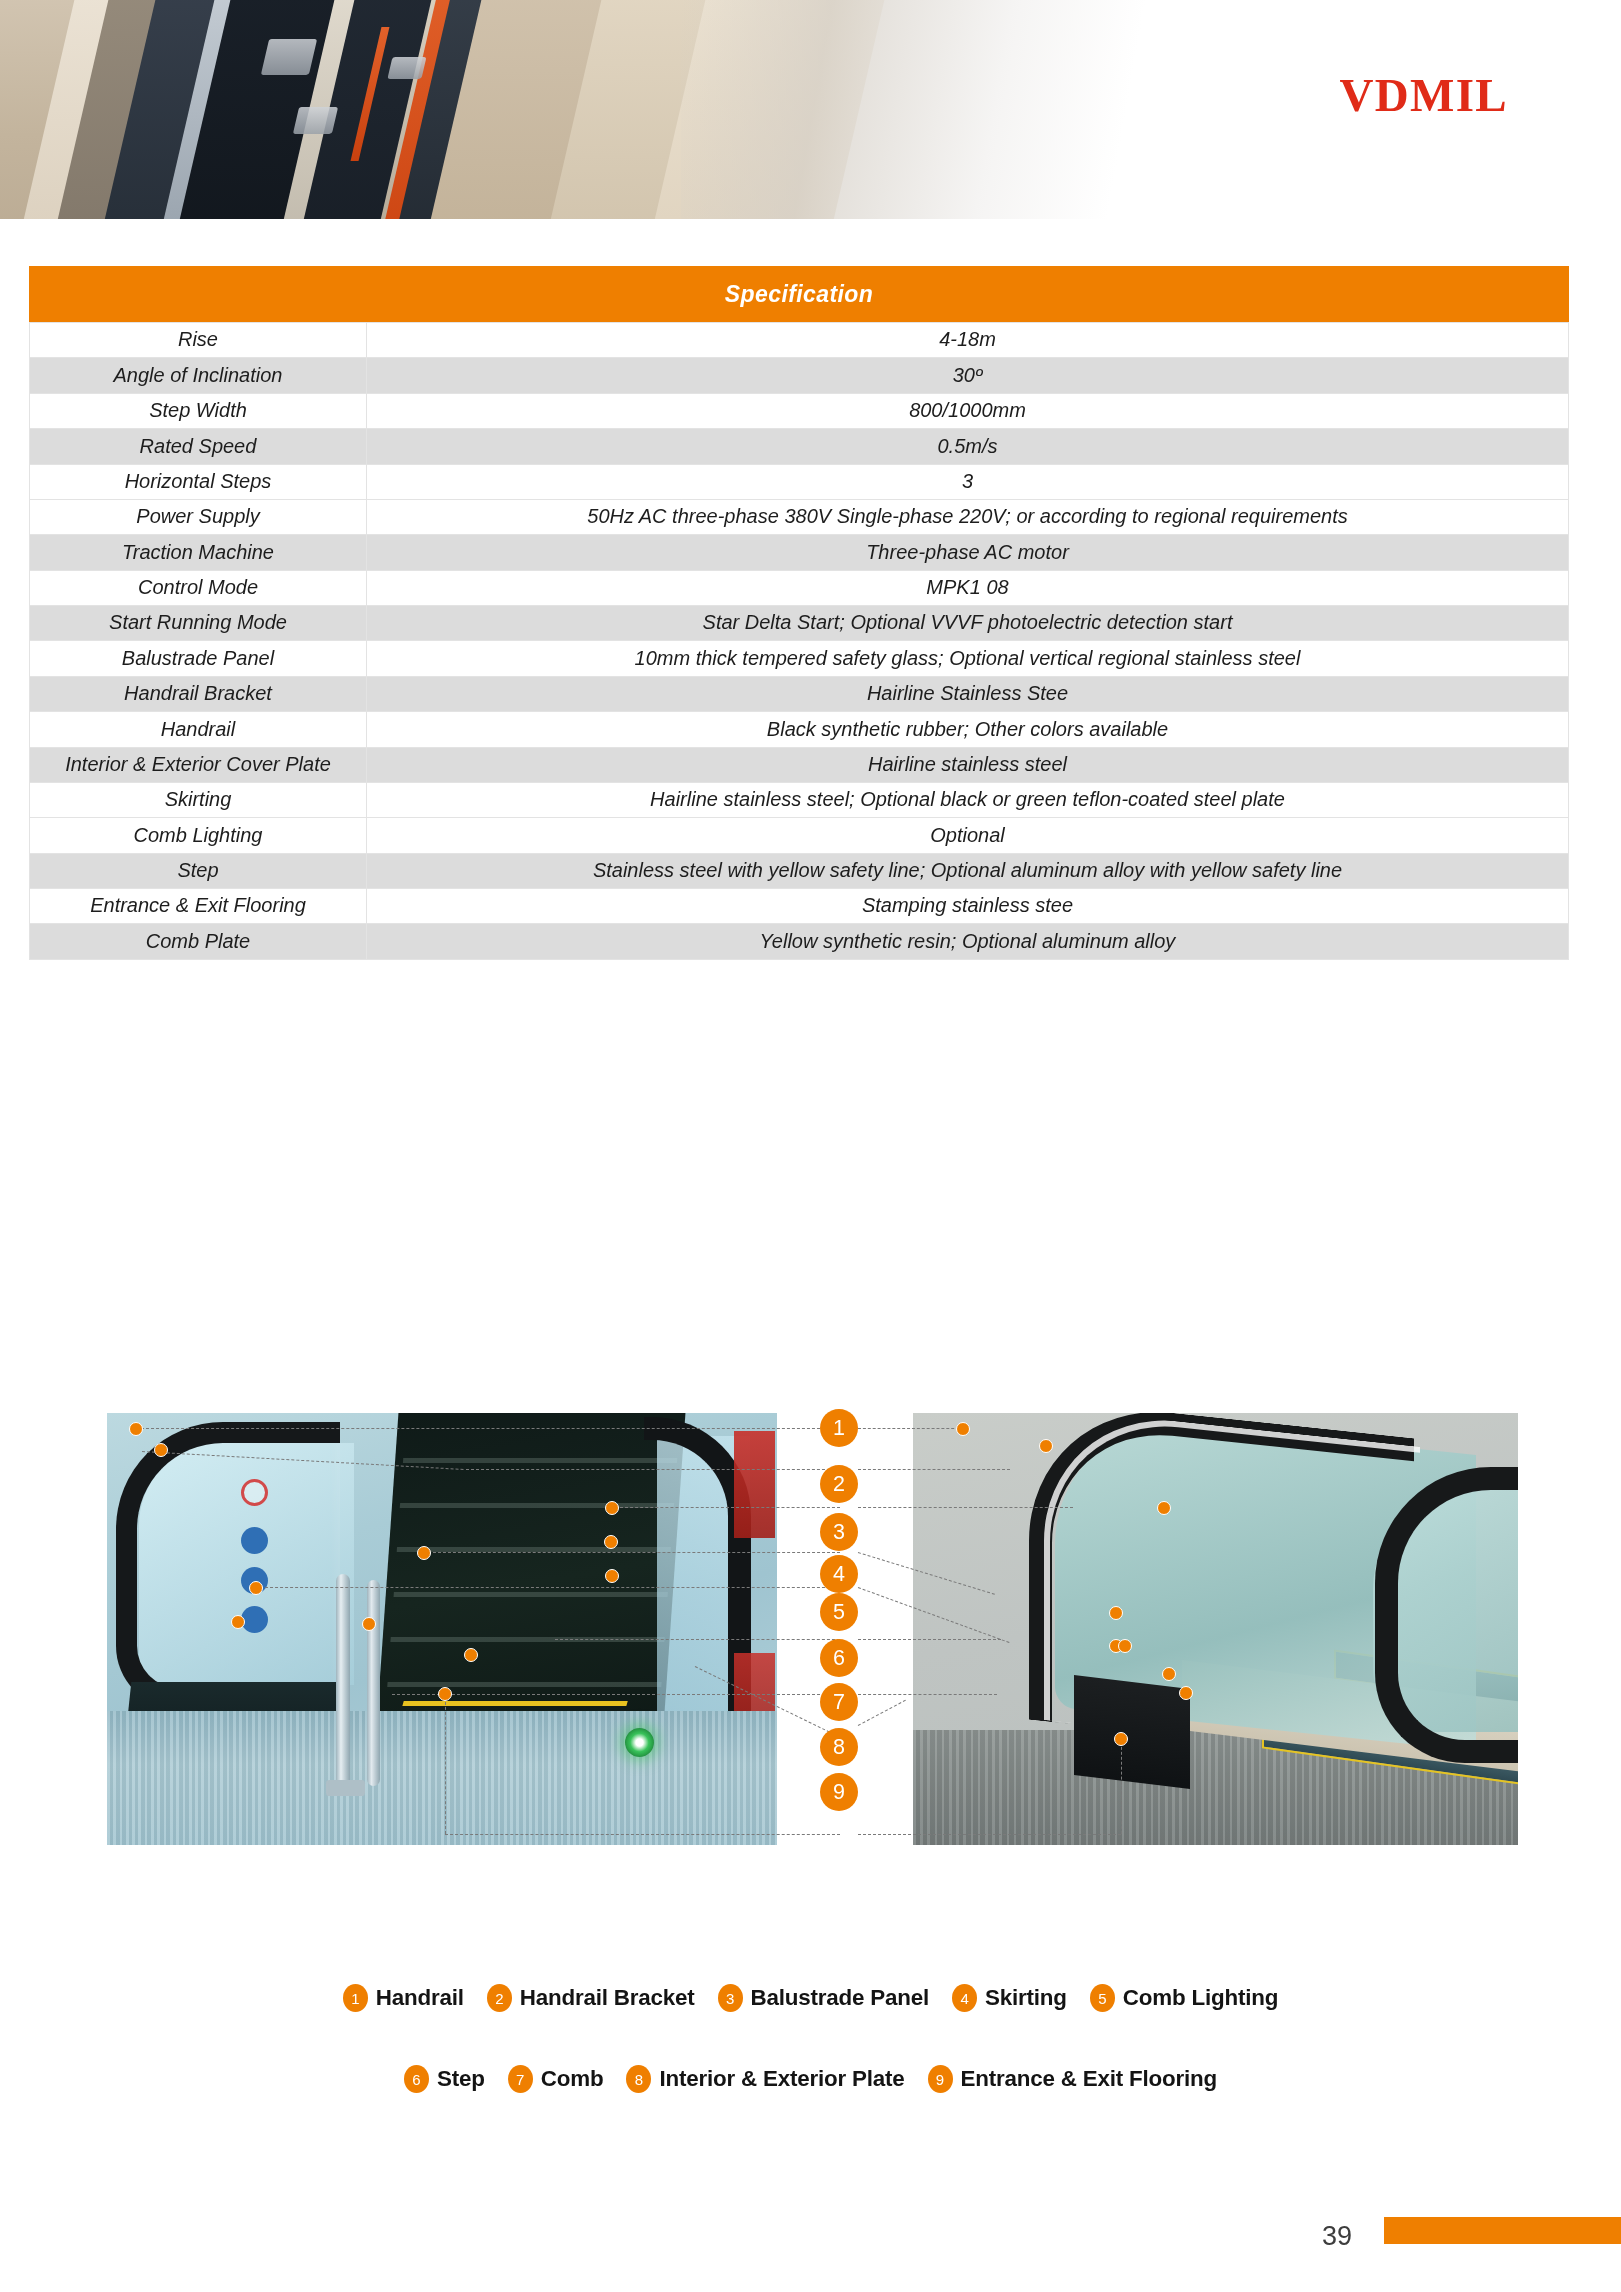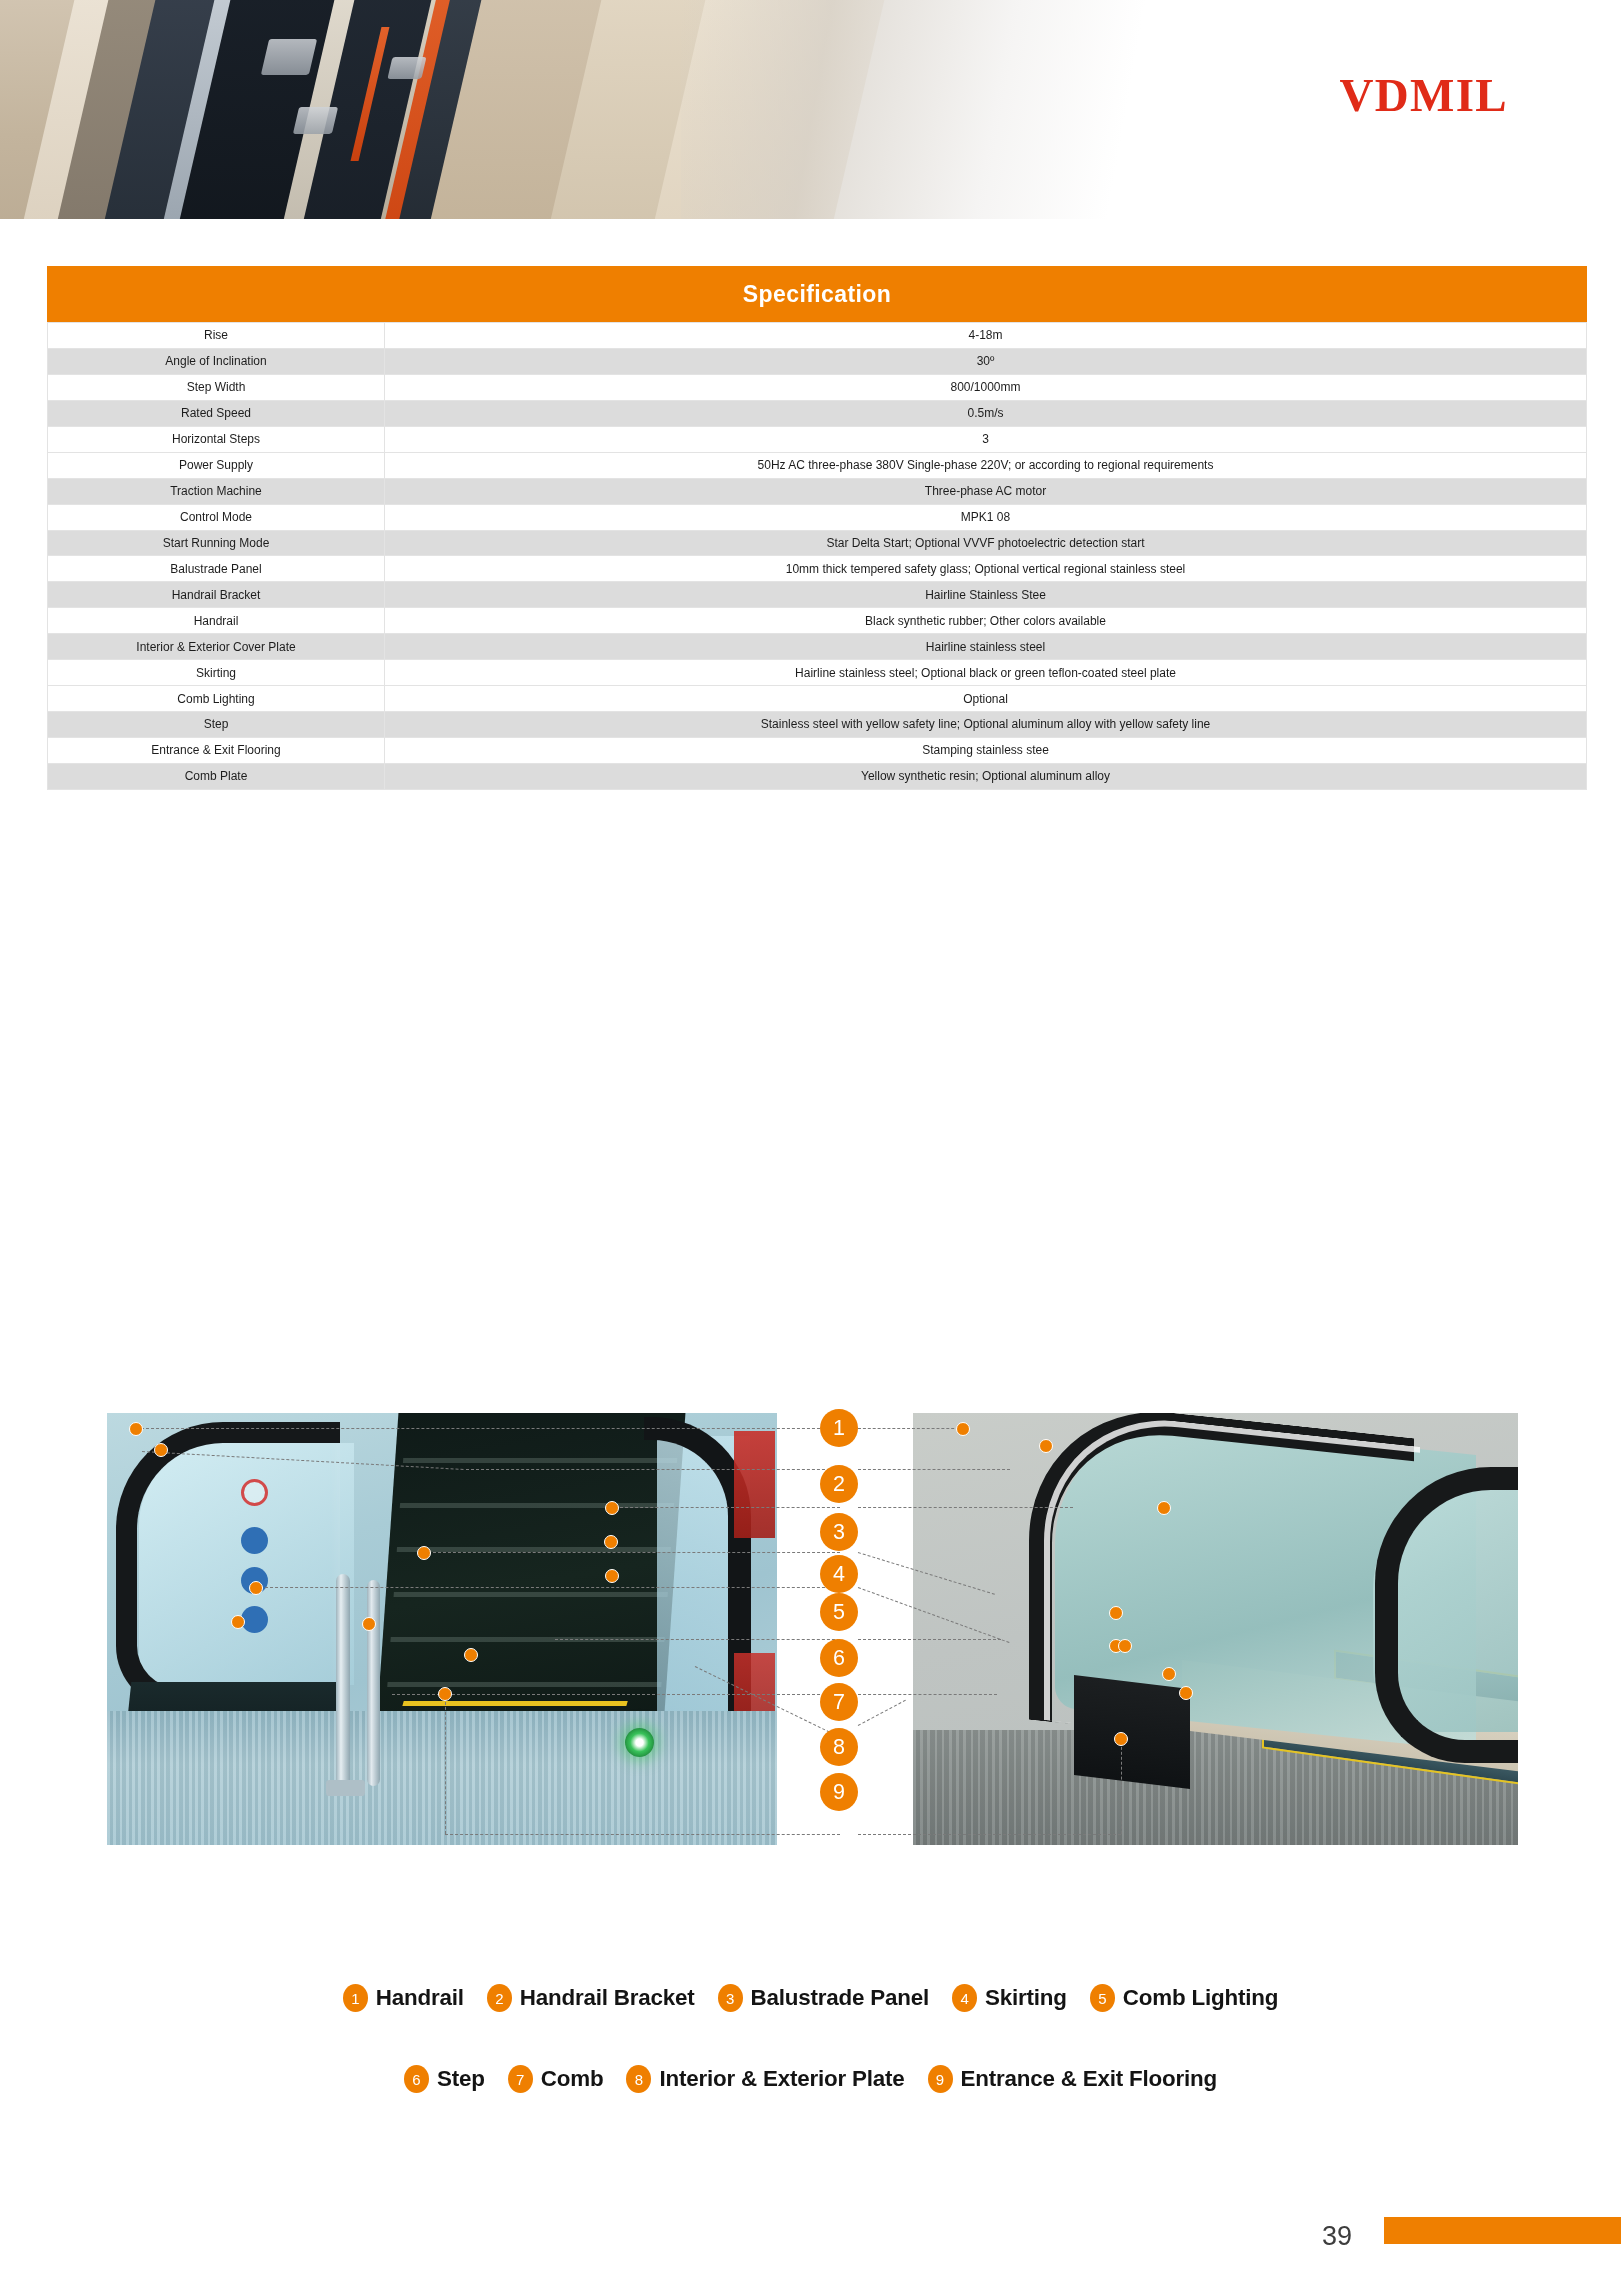--- a/index.html
+++ b/index.html
@@ -91,43 +91,44 @@
     font-weight: 700;
     letter-spacing: 1.3px;
     color: #e02b18;
     line-height: 1;
     white-space: nowrap;
   }
 
   
   .spec-wrap {
     position: absolute;
-    left: 47px;
+    left: 29px;
     top: 266px;
     width: 1540px;
+    font-style: italic;
   }
   .spec-title {
     height: 56px;
     background: #ef7f00;
     color: #ffffff;
     font-size: 23px;
     font-weight: 700;
     display: flex;
     align-items: center;
     justify-content: center;
     letter-spacing: 0.4px;
   }
   table.spec {
     width: 100%;
     border-collapse: collapse;
     table-layout: fixed;
   }
   table.spec td {
     border: 0.9px solid #e3e3e3;
-    font-size: 12px;
+    font-size: 20px;
     color: #1d1d1d;
     text-align: center;
     vertical-align: middle;
     padding: 5.4px 9px;
     line-height: 1.18;
   }
   table.spec td.k { width: 337px; }
   table.spec tr.odd td  { background: #ffffff; }
   table.spec tr.even td { background: #dcdcdc; }
 

